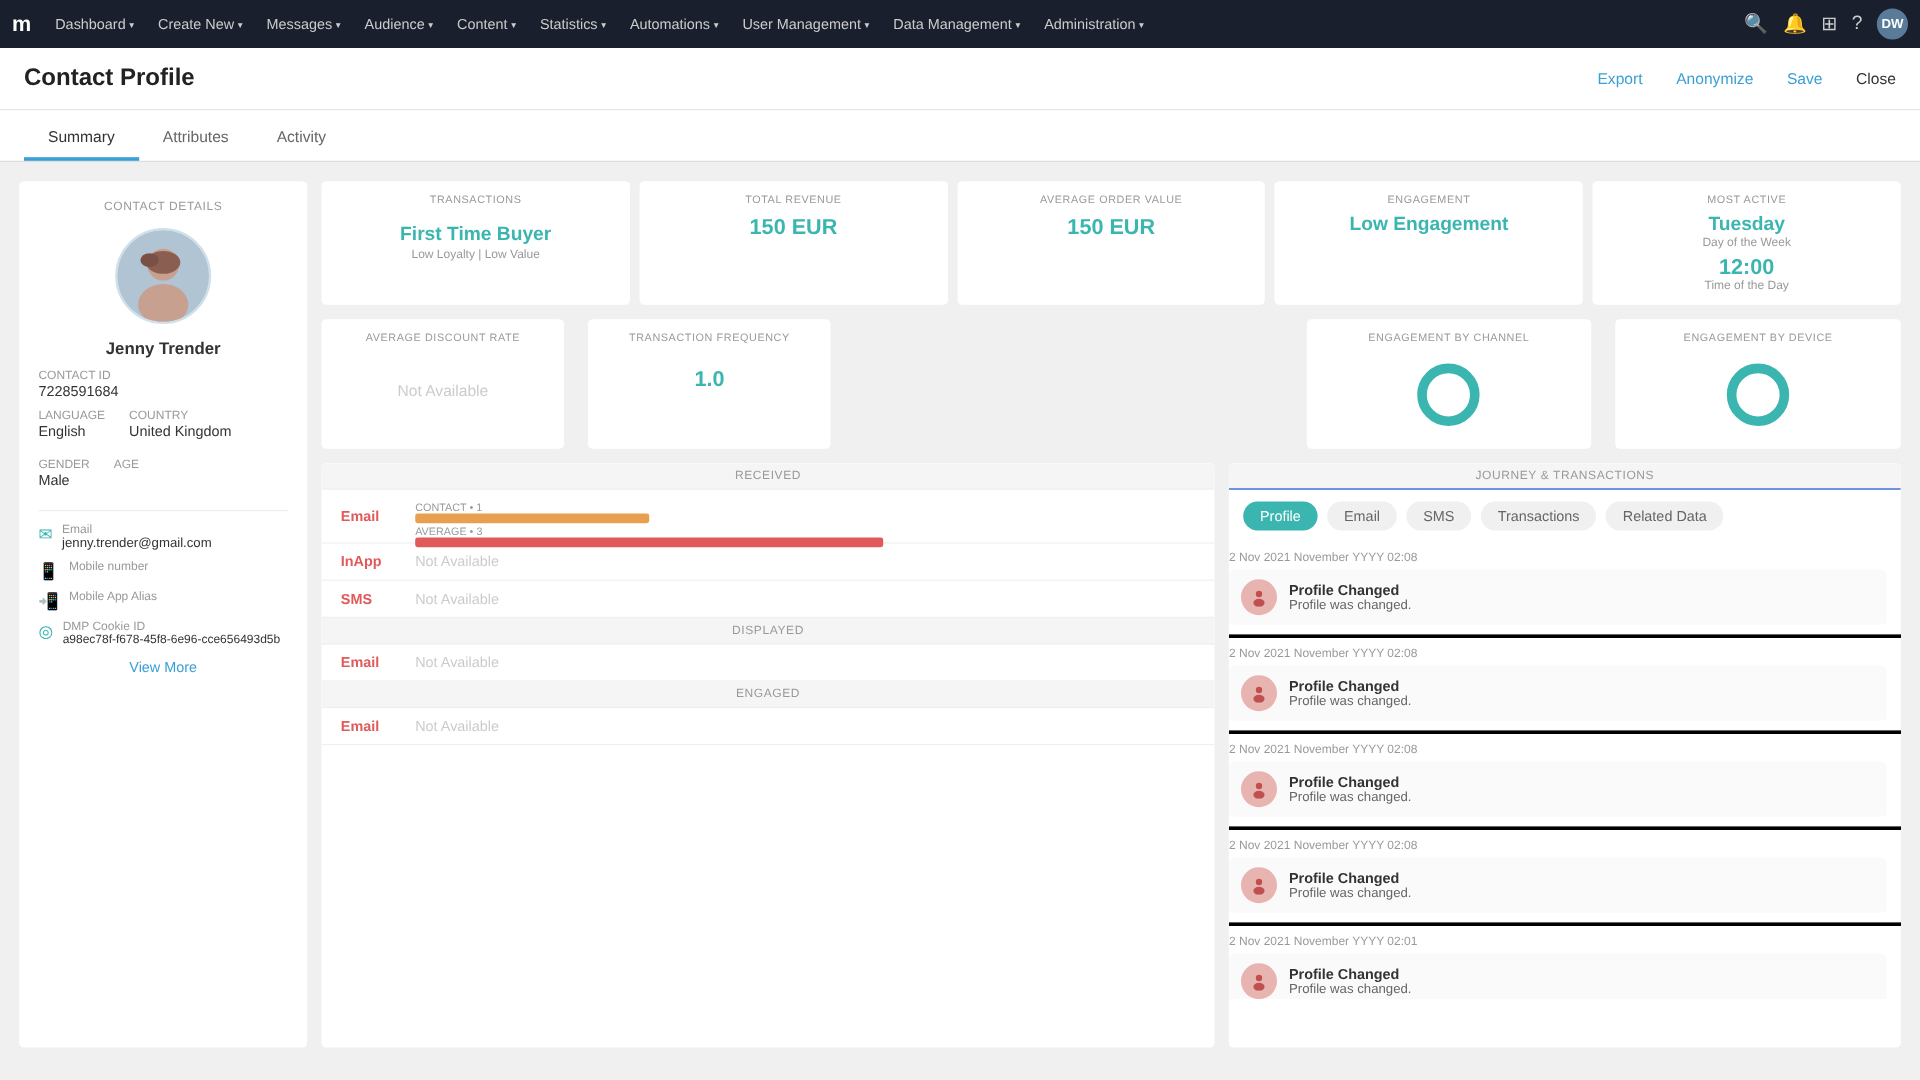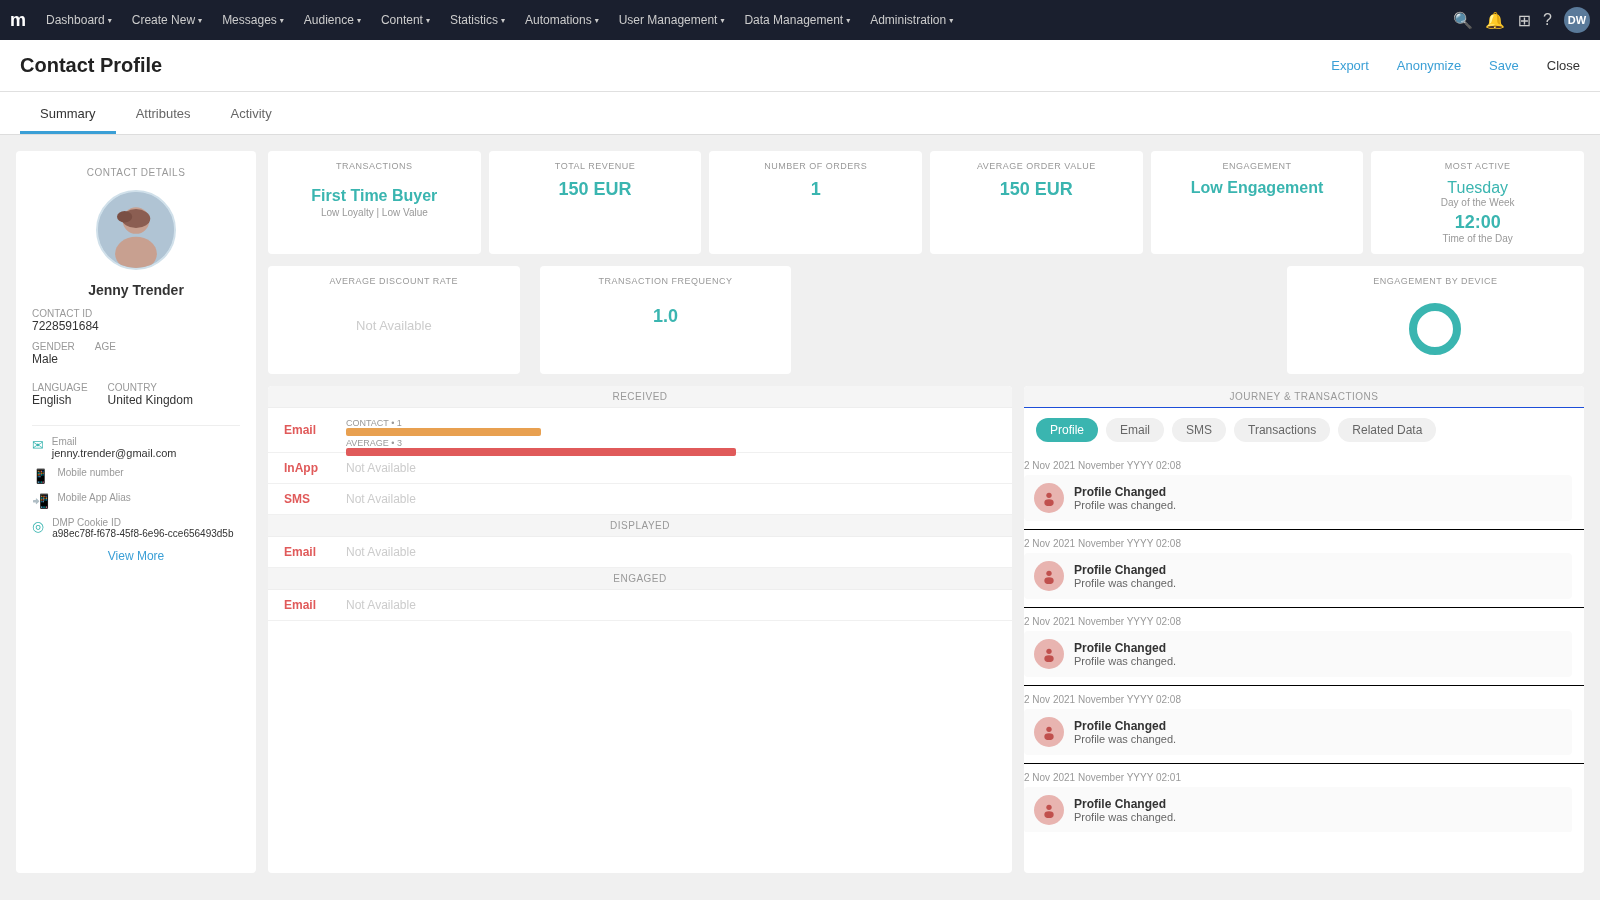--- a/index.html
+++ b/index.html
@@ -180,21 +180,21 @@
     }
     .transaction-main {
       color: #3ab5b0;
       font-size: 16px;
       font-weight: 700;
       margin-bottom: 2px;
     }
     .transaction-sub { font-size: 10px; color: #999; }
 
     .most-active-card { text-align: center; }
-    .most-active-day { color: #3ab5b0; font-size: 16px; font-weight: 400; }
+    .most-active-day { color: #3ab5b0; font-size: 16px; font-weight: 700; }
     .most-active-sublabel { font-size: 10px; color: #999; }
     .most-active-time { color: #3ab5b0; font-size: 18px; font-weight: 700; margin-top: 4px; }
     .stat-card2 {
       flex: 1;
       background: #fff;
       border-radius: 4px;
       padding: 10px 12px;
       min-height: 90px;
     }
 
@@ -282,21 +282,21 @@
       border-radius: 20px;
       font-size: 12px;
       cursor: pointer;
       font-weight: 500;
     }
     .journey-tab.active { background: #3ab5b0; color: #fff; }
     .journey-tab.inactive { background: #f0f0f0; color: #666; }
     .journey-events { overflow-y: auto; max-height: 380px; }
     .journey-event {
       padding: 8px 12px 8px 0;
-      border-bottom: 1px solid #000000;
+      border-bottom: 3px solid #000000;
     }
     .event-timestamp { font-size: 10px; color: #999; margin-bottom: 4px; }
     .event-body {
       display: flex;
       align-items: center;
       gap: 10px;
       background: #fafafa;
       border-radius: 4px;
       padding: 8px 10px;
     }
@@ -400,36 +400,36 @@
         </svg>
       </div>
     </div>
     <div class="contact-name">Jenny Trender</div>
     <div class="contact-field">
       <div class="contact-field-label">Contact ID</div>
       <div class="contact-field-value">7228591684</div>
     </div>
     <div class="contact-row">
       <div class="contact-field">
+        <div class="contact-field-label">Language</div>
+        <div class="contact-field-value">English</div>
+      </div>
+      <div class="contact-field">
+        <div class="contact-field-label">Country</div>
+        <div class="contact-field-value">United Kingdom</div>
+      </div>
+    </div>
+    <div class="contact-row">
+      <div class="contact-field">
         <div class="contact-field-label">Gender</div>
         <div class="contact-field-value">Male</div>
       </div>
       <div class="contact-field">
         <div class="contact-field-label">Age</div>
         <div class="contact-field-value"></div>
-      </div>
-    </div>
-    <div class="contact-row">
-      <div class="contact-field">
-        <div class="contact-field-label">Language</div>
-        <div class="contact-field-value">English</div>
-      </div>
-      <div class="contact-field">
-        <div class="contact-field-label">Country</div>
-        <div class="contact-field-value">United Kingdom</div>
       </div>
     </div>
     <hr class="contact-divider">
     <div class="contact-info-row">
       <div class="contact-info-icon" style="color:#3ab5b0;">✉</div>
       <div>
         <div class="contact-info-sublabel">Email</div>
         <div class="contact-info-text">jenny.trender@gmail.com</div>
       </div>
     </div>
@@ -467,24 +467,20 @@
           <div class="transaction-main">First Time Buyer</div>
           <div class="transaction-sub">Low Loyalty | Low Value</div>
         </div>
       </div>
 
       <div class="stat-card">
         <div class="stat-label">TOTAL REVENUE</div>
         <div class="stat-value teal">150 EUR</div>
       </div>
 
-      <div class="stat-card">
-        <div class="stat-label">NUMBER OF ORDERS</div>
-        <div class="stat-value teal">1</div>
-      </div>
 
       <div class="stat-card">
         <div class="stat-label">AVERAGE ORDER VALUE</div>
         <div class="stat-value teal">150 EUR</div>
       </div>
 
       <div class="stat-card">
         <div class="stat-label">ENGAGEMENT</div>
         <div class="stat-value teal" style="font-size:16px;">Low Engagement</div>
       </div>
@@ -507,20 +503,28 @@
         <div class="na-center">Not Available</div>
       </div>
 
       <div class="stat-card2" style="flex:1;">
         <div class="stat-label">TRANSACTION FREQUENCY</div>
         <div class="stat-value teal" style="padding-top:12px;">1.0</div>
       </div>
 
       <div style="flex:2;"></div>
 
+      <div class="stat-card2" style="flex:1.2;">
+        <div class="stat-label">ENGAGEMENT BY CHANNEL</div>
+        <div class="donut-container">
+          <svg width="60" height="60" viewBox="0 0 60 60">
+            <circle cx="30" cy="30" r="22" fill="none" stroke="#3ab5b0" stroke-width="8"></circle>
+          </svg>
+        </div>
+      </div>
 
       <div class="stat-card2" style="flex:1.2;">
         <div class="stat-label">ENGAGEMENT BY DEVICE</div>
         <div class="donut-container">
           <svg width="60" height="60" viewBox="0 0 60 60">
             <circle cx="30" cy="30" r="22" fill="none" stroke="#3ab5b0" stroke-width="8"></circle>
           </svg>
         </div>
       </div>
     </div>

